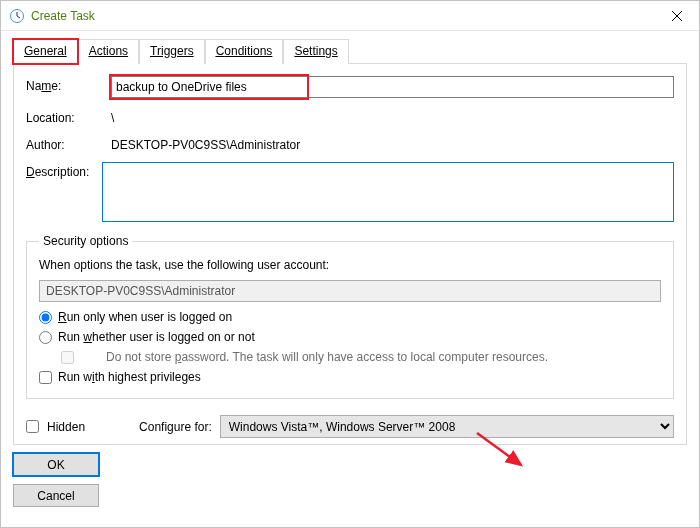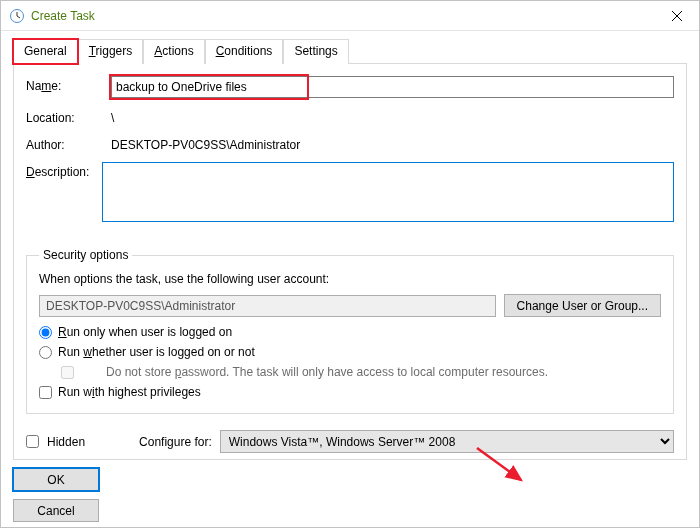--- a/index.html
+++ b/index.html
@@ -3,35 +3,35 @@
 <meta charset="utf-8">
 <style>
 * { box-sizing: border-box; margin: 0; padding: 0; }
 body { font-family: "Segoe UI", Tahoma, sans-serif; font-size: 12px; background: #fff; }
 .window { width: 700px; height: 528px; border: 1px solid #c2c2c2; background: #fff; display: flex; flex-direction: column; }
 .titlebar { height: 30px; background: #fff; border-bottom: 1px solid #e5e5e5; display: flex; align-items: center; padding: 0 0 0 8px; }
 .titlebar-icon { width: 16px; height: 16px; margin-right: 6px; }
 .titlebar-title { flex: 1; font-size: 12px; color: #4d7c0f; }
 .close-btn { width: 45px; height: 30px; display: flex; align-items: center; justify-content: center; cursor: pointer; }
 .content { flex: 1; padding: 8px 12px 10px 12px; display: flex; flex-direction: column; }
-.tabs { display: flex; border-bottom: 1px solid #d9d9d9; position: relative; }
+.tabs { display: flex; border-bottom: 1px solid #d9d9d9; position: relative; text-decoration: underline; }
 .tab { padding: 4px 10px 5px 10px; border: 1px solid #d9d9d9; border-bottom: none; background: #fff; margin-right: 0px; margin-bottom: -1px; cursor: pointer; font-size: 12px; position: relative; }
 .tab.active { background: #fff; border-bottom: 1px solid #fff; z-index: 2; }
 .tab .u { text-decoration: underline; }
 .highlight-red { outline: 2px solid #ea1c2d; outline-offset: -1px; }
 .tabbody { border: 1px solid #d9d9d9; border-top: none; padding: 12px 12px 6px 12px; flex: 1; display: flex; flex-direction: column; gap: 10px; }
 .row { display: flex; align-items: flex-start; gap: 10px; }
 .lbl { width: 75px; padding-top: 3px; }
 .lbl .u { text-decoration: underline; }
 input.text { width: 100%; height: 22px; border: 1px solid #7a7a7a; padding: 2px 4px; font-family: inherit; font-size: 12px; outline: none; }
 .name-wrap { flex: 1; position: relative; }
 .name-highlight { position: absolute; left: -2px; top: -2px; width: 200px; height: 26px; border: 2px solid #ea1c2d; pointer-events: none; }
 .static { padding-top: 3px; }
 textarea { width: 100%; height: 60px; border: 1px solid #0078d7; padding: 2px 4px; font-family: inherit; font-size: 12px; resize: none; outline: none; }
-fieldset { border: 1px solid #d9d9d9; padding: 10px 12px 8px 12px; margin-top: 16px; }
+fieldset { border: 1px solid #d9d9d9; padding: 10px 12px 8px 12px; margin-top: 2px; }
 legend { font-size: 12px; padding: 0 4px; }
 .secrow { display: flex; align-items: center; gap: 8px; margin-bottom: 8px; }
 .user-disp { flex: 1; height: 22px; border: 1px solid #adadad; background: #f0f0f0; color: #555; padding: 3px 6px; }
 button.winbtn { height: 23px; padding: 0 12px; background: #e1e1e1; border: 1px solid #adadad; font-family: inherit; font-size: 12px; cursor: pointer; }
 .radio-row, .check-row { display: flex; align-items: center; gap: 6px; margin-bottom: 6px; }
 .radio-row input, .check-row input { margin: 0; }
 .radio-row label, .check-row label { cursor: pointer; }
 .radio-row .u, .check-row .u { text-decoration: underline; }
 .indent { margin-left: 22px; }
 .disabled { color: #6d6d6d; gap: 32px; }
@@ -58,22 +58,22 @@
     <div class="close-btn">
       <svg width="10" height="10" viewBox="0 0 10 10">
           <path d="M0 0 L10 10 M10 0 L0 10" stroke="#000" stroke-width="1"></path>
         </svg>
     </div>
   </div>
 
   <div class="content">
     <div class="tabs">
       <div class="tab active highlight-red">General</div>
+      <div class="tab"><span class="u">A</span>ctions</div>
       <div class="tab"><span class="u">T</span>riggers</div>
-      <div class="tab"><span class="u">A</span>ctions</div>
       <div class="tab"><span class="u">C</span>onditions</div>
       <div class="tab">Settings</div>
     </div>
 
     <div class="tabbody">
       <div class="row">
         <div class="lbl">Na<span class="u">m</span>e:</div>
         <div class="name-wrap">
           <input class="text" type="text" value="backup to OneDrive files" style="">
           <div class="name-highlight"></div>
@@ -90,21 +90,20 @@
       <div class="row">
         <div class="lbl"><span class="u">D</span>escription:</div>
         <textarea style=""></textarea>
       </div>
 
       <fieldset>
         <legend>Security options</legend>
         <div style="margin-bottom:8px">When options the task, use the following user account:</div>
         <div class="secrow">
           <div class="user-disp">DESKTOP-PV0C9SS\Administrator</div>
-          <button class="winbtn">Change <span class="u">U</span>ser or Group...</button>
         </div>
         <div class="radio-row">
           <input type="radio" name="runmode" checked="" id="r1" style="">
           <label for="r1"><span class="u">R</span>un only when user is logged on</label>
         </div>
         <div class="radio-row">
           <input type="radio" name="runmode" id="r2" style="">
           <label for="r2">Run <span class="u">w</span>hether user is logged on or not</label>
         </div>
         <div class="check-row indent disabled">

